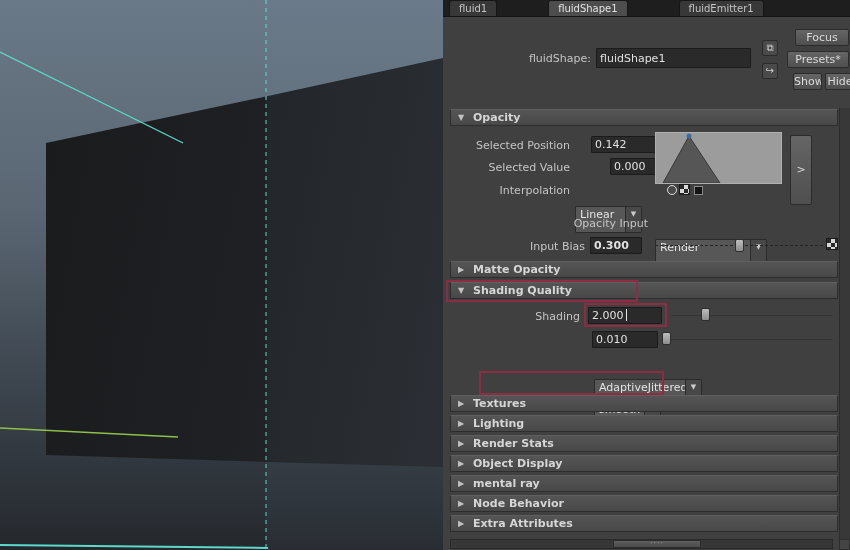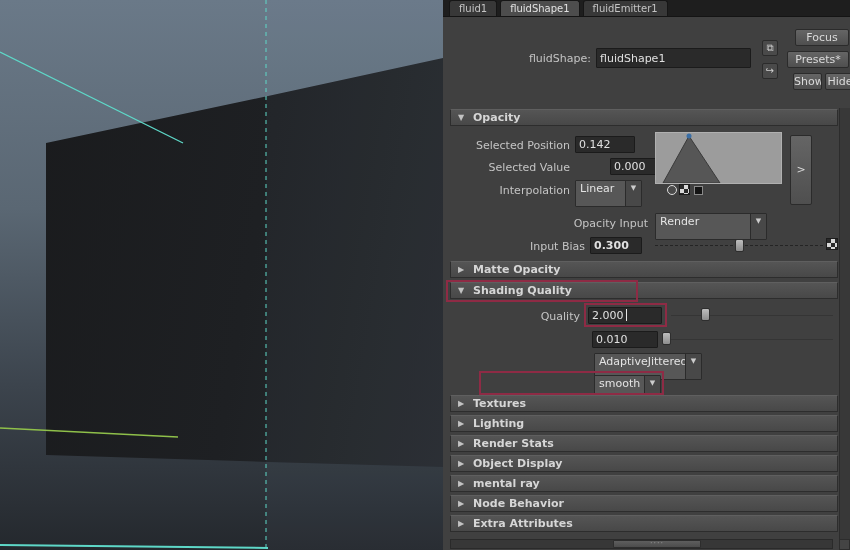--- a/index.html
+++ b/index.html
@@ -32,21 +32,21 @@
   .wire-green{stroke:var(--wire-green,#8fc04a);}
 
   
   .panel{
     position:absolute;left:443px;top:0;width:407px;height:550px;overflow:hidden;
     background:var(--panel-bg,#404040);
   }
   .tabbar{
     position:absolute;left:0;top:0;width:407px;height:17px;
     background:#1e1e1e;border-bottom:1px solid #141414;
-    display:flex;align-items:flex-end;padding-left:6px;box-sizing:border-box;
+    display:flex;align-items:flex-end;padding-left:6px;box-sizing:border-box;gap:48px;
   }
   .tab{
     background:#383838;color:#c4c4c4;font-size:10px;line-height:13px;
     padding:1px 9px 1px 9px;margin-right:3px;
     border:1px solid #161616;border-bottom:none;border-radius:3px 3px 0 0;
     cursor:pointer;white-space:nowrap;
   }
   .tab.active{background:#4d4d4d;color:#e2e2e2;}
 
   .label{
@@ -67,21 +67,21 @@
     cursor:pointer;white-space:nowrap;overflow:hidden;
   }
   .iconbtn{
     position:absolute;width:16px;height:16px;box-sizing:border-box;
     background:#4a4a4a;border:1px solid #2b2b2b;border-radius:2px;
     color:#cfcfcf;font-size:10px;line-height:14px;text-align:center;cursor:pointer;
   }
   .dropdown{
     position:absolute;height:27px;box-sizing:border-box;display:flex;
     background:#575757;border:1px solid #2b2b2b;border-radius:1px;
-    color:#e3e3e3;cursor:pointer;
+    color:#e3e3e3;cursor:pointer;margin-top:26px;
   }
   .dd-text{flex:1;line-height:15px;padding:0 4px;white-space:nowrap;overflow:hidden;}
   .dd-arrow{
     width:15px;background:#484848;border-left:1px solid #2b2b2b;
     font-size:7px;line-height:15px;text-align:center;color:#cccccc;
   }
   .acc-header{
     position:absolute;left:7px;width:388px;height:17px;box-sizing:border-box;
     background:linear-gradient(#555555,#484848);
     border:1px solid #2d2d2d;border-top-color:#5f5f5f;
@@ -170,21 +170,21 @@
     <div class="btn" style="left:344px;top:51px;width:62px">Presets*</div>
     <div class="btn" style="left:350px;top:73px;width:29px">Show</div>
     <div class="btn" style="left:382px;top:73px;width:30px">Hide</div>
 
     <div class="acc-header" style="top:109px">
       <span class="tri">▼</span>
       <span class="acc-title">Opacity</span>
     </div>
 
     <div class="label" style="left:0;top:139px;width:127px">Selected Position</div>
-    <input class="field" style="left: 132px; top: 136px; width: 60px;" value="0.142">
+    <input class="field" style="left: 148px; top: 136px; width: 78px;" value="0.142">
 
     <div class="label" style="left:0;top:161px;width:127px">Selected Value</div>
     <input class="field" style="left: 132px; top: 158px; width: 66px; margin-left: 35px;" value="0.000">
 
     <div class="label" style="left:0;top:184px;width:127px">Interpolation</div>
     <div class="dropdown" style="left:132px;top:180px;width:67px">
       <span class="dd-text">Linear</span>
       <span class="dd-arrow">▼</span>
     </div>
 
@@ -216,21 +216,21 @@
       <span class="tri">▶</span>
       <span class="acc-title">Matte Opacity</span>
     </div>
 
     <div class="acc-header" style="top:282px">
       <span class="tri">▼</span>
       <span class="acc-title">Shading Quality</span>
     </div>
     <div class="hl" style="left:3px;top:280px;width:192px;height:22px"></div>
 
-    <div class="label" style="left:37px;top:310px;width:100px">Quality</div>
+    <div class="label" style="left:37px;top:310px;width:100px">Shading</div>
     <input class="field" style="left: 145px; top: 307px; width: 74px;" value="2.000">
     <div class="caret" style="left:183px;top:309px"></div>
     <div class="hl" style="left:141px;top:303px;width:83px;height:24px"></div>
     <div class="groove" style="left:228px;top:315px;width:162px"></div>
     <div class="slider-handle" style="left:258px;top:308px"></div>
 
     <input class="field" style="left: 149px; top: 331px; width: 66px;" value="0.010">
     <div class="groove" style="left:222px;top:339px;width:168px"></div>
     <div class="slider-handle" style="left:219px;top:332px"></div>
 

